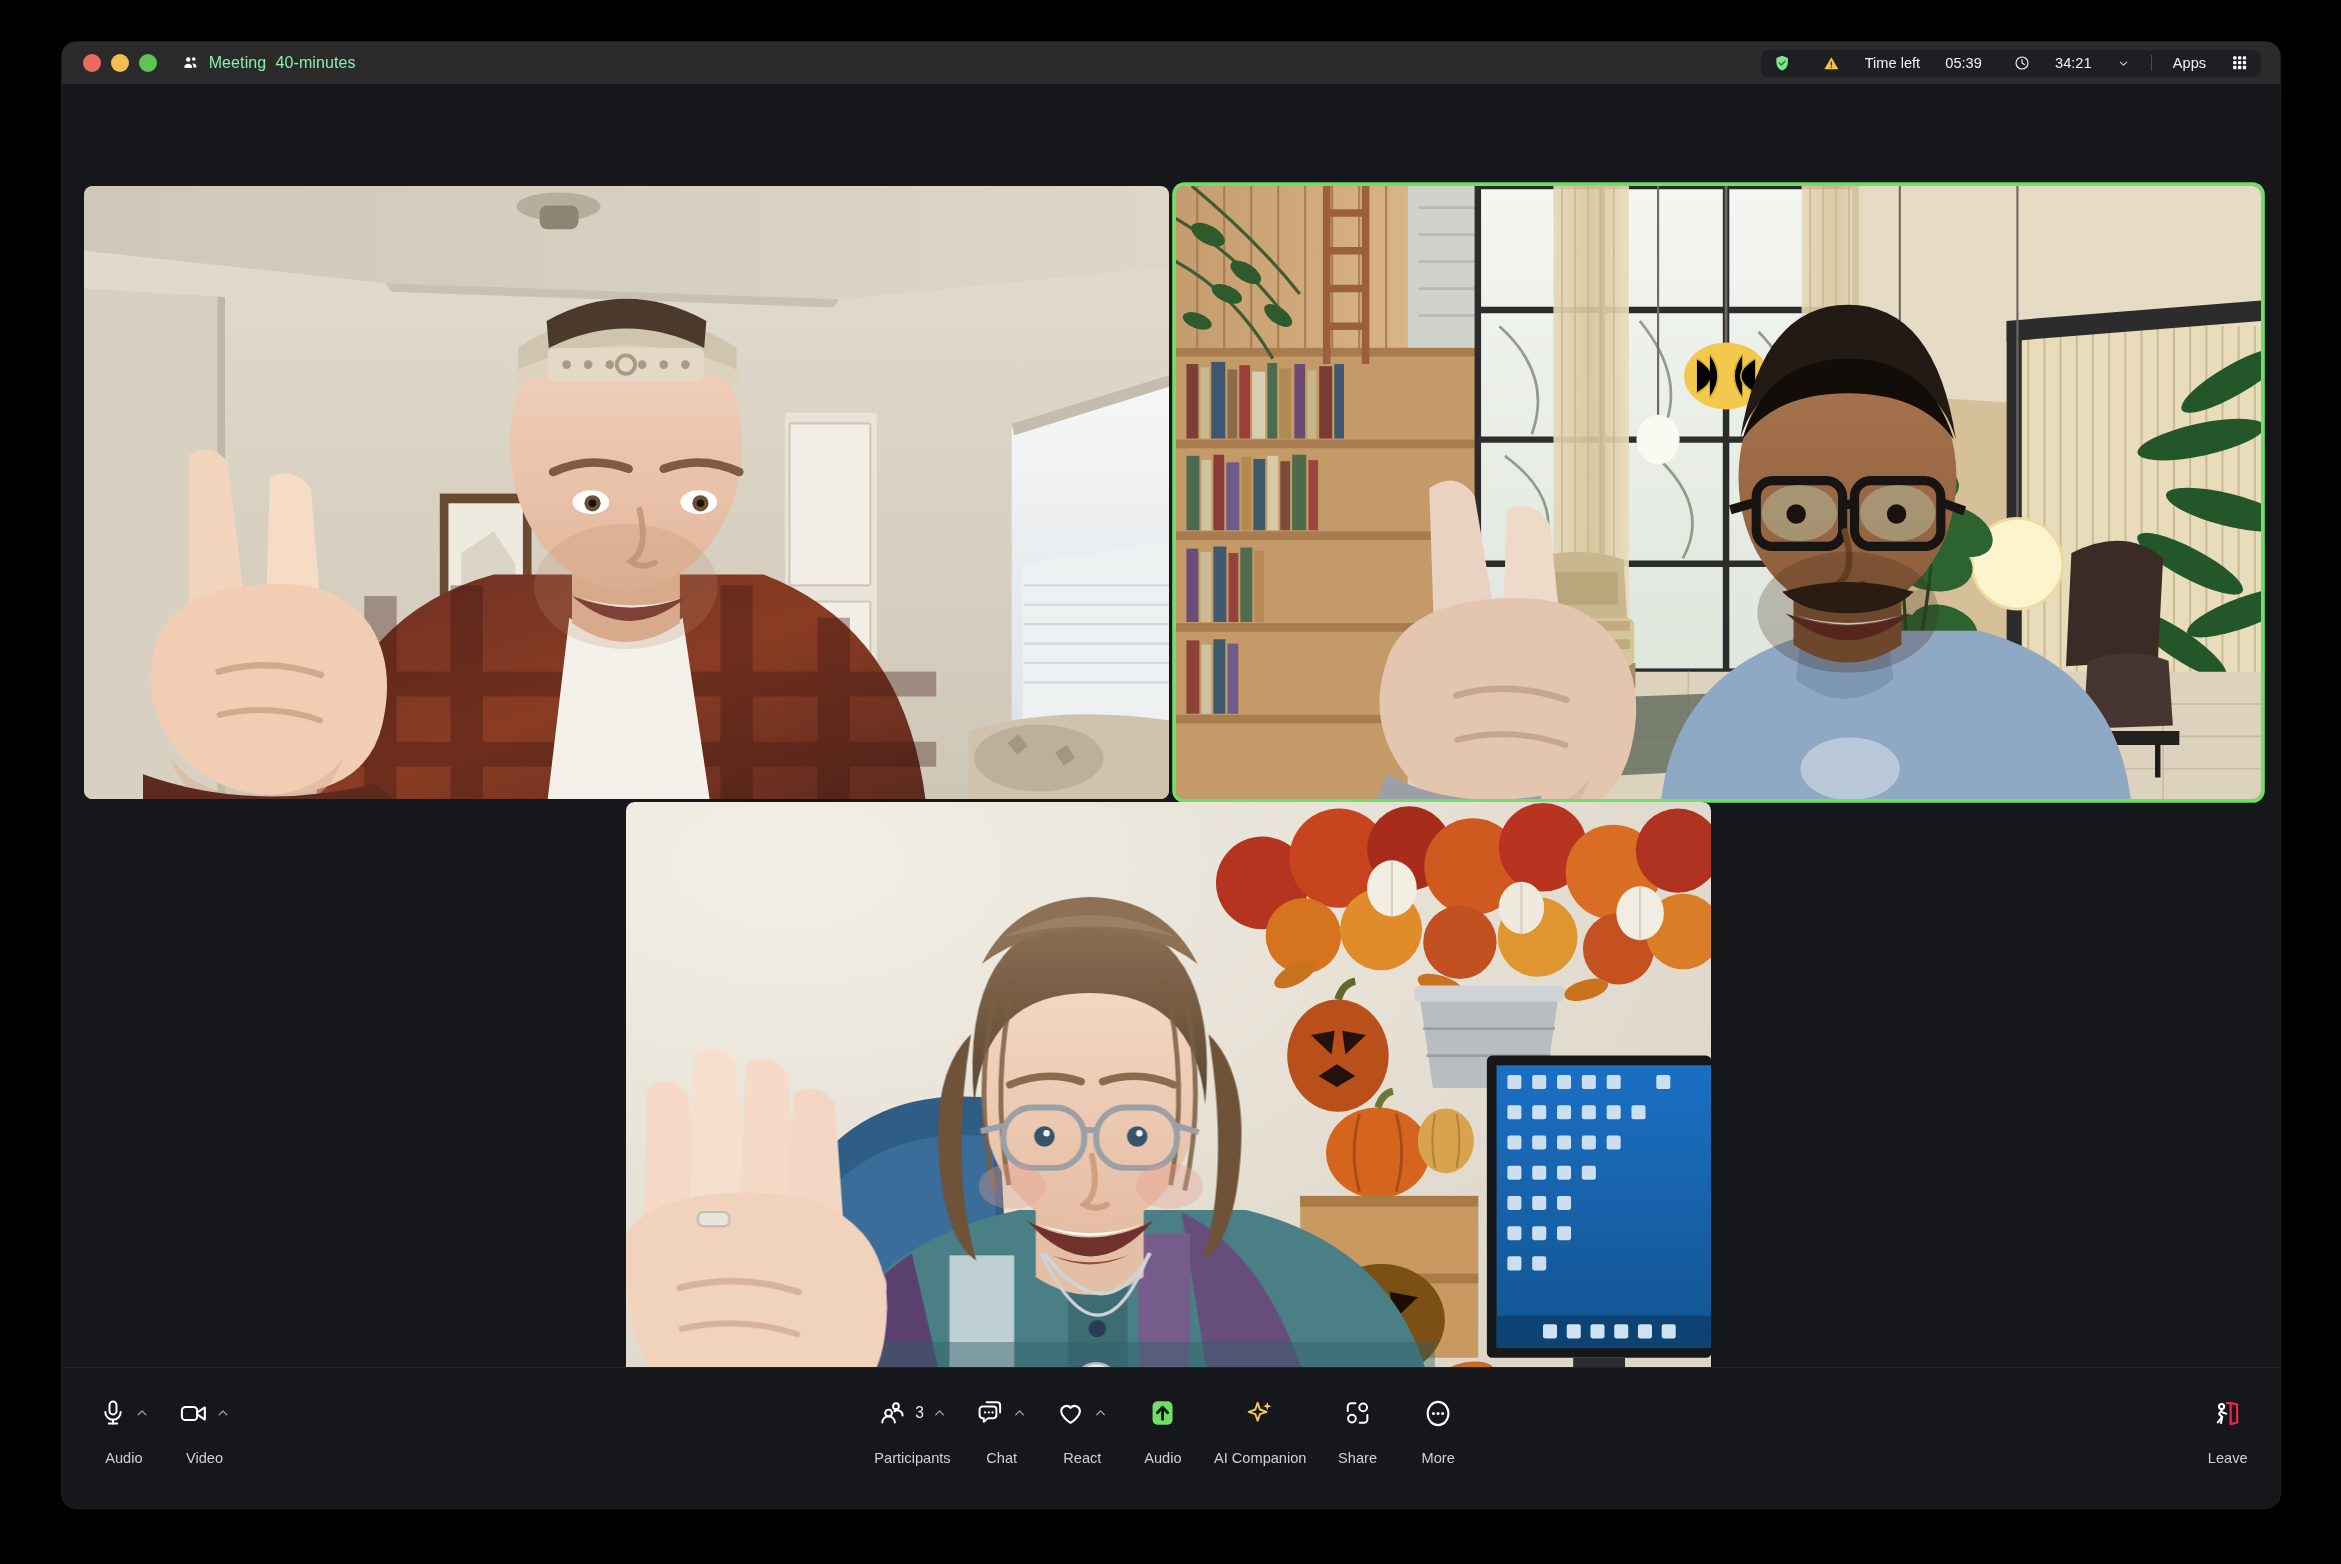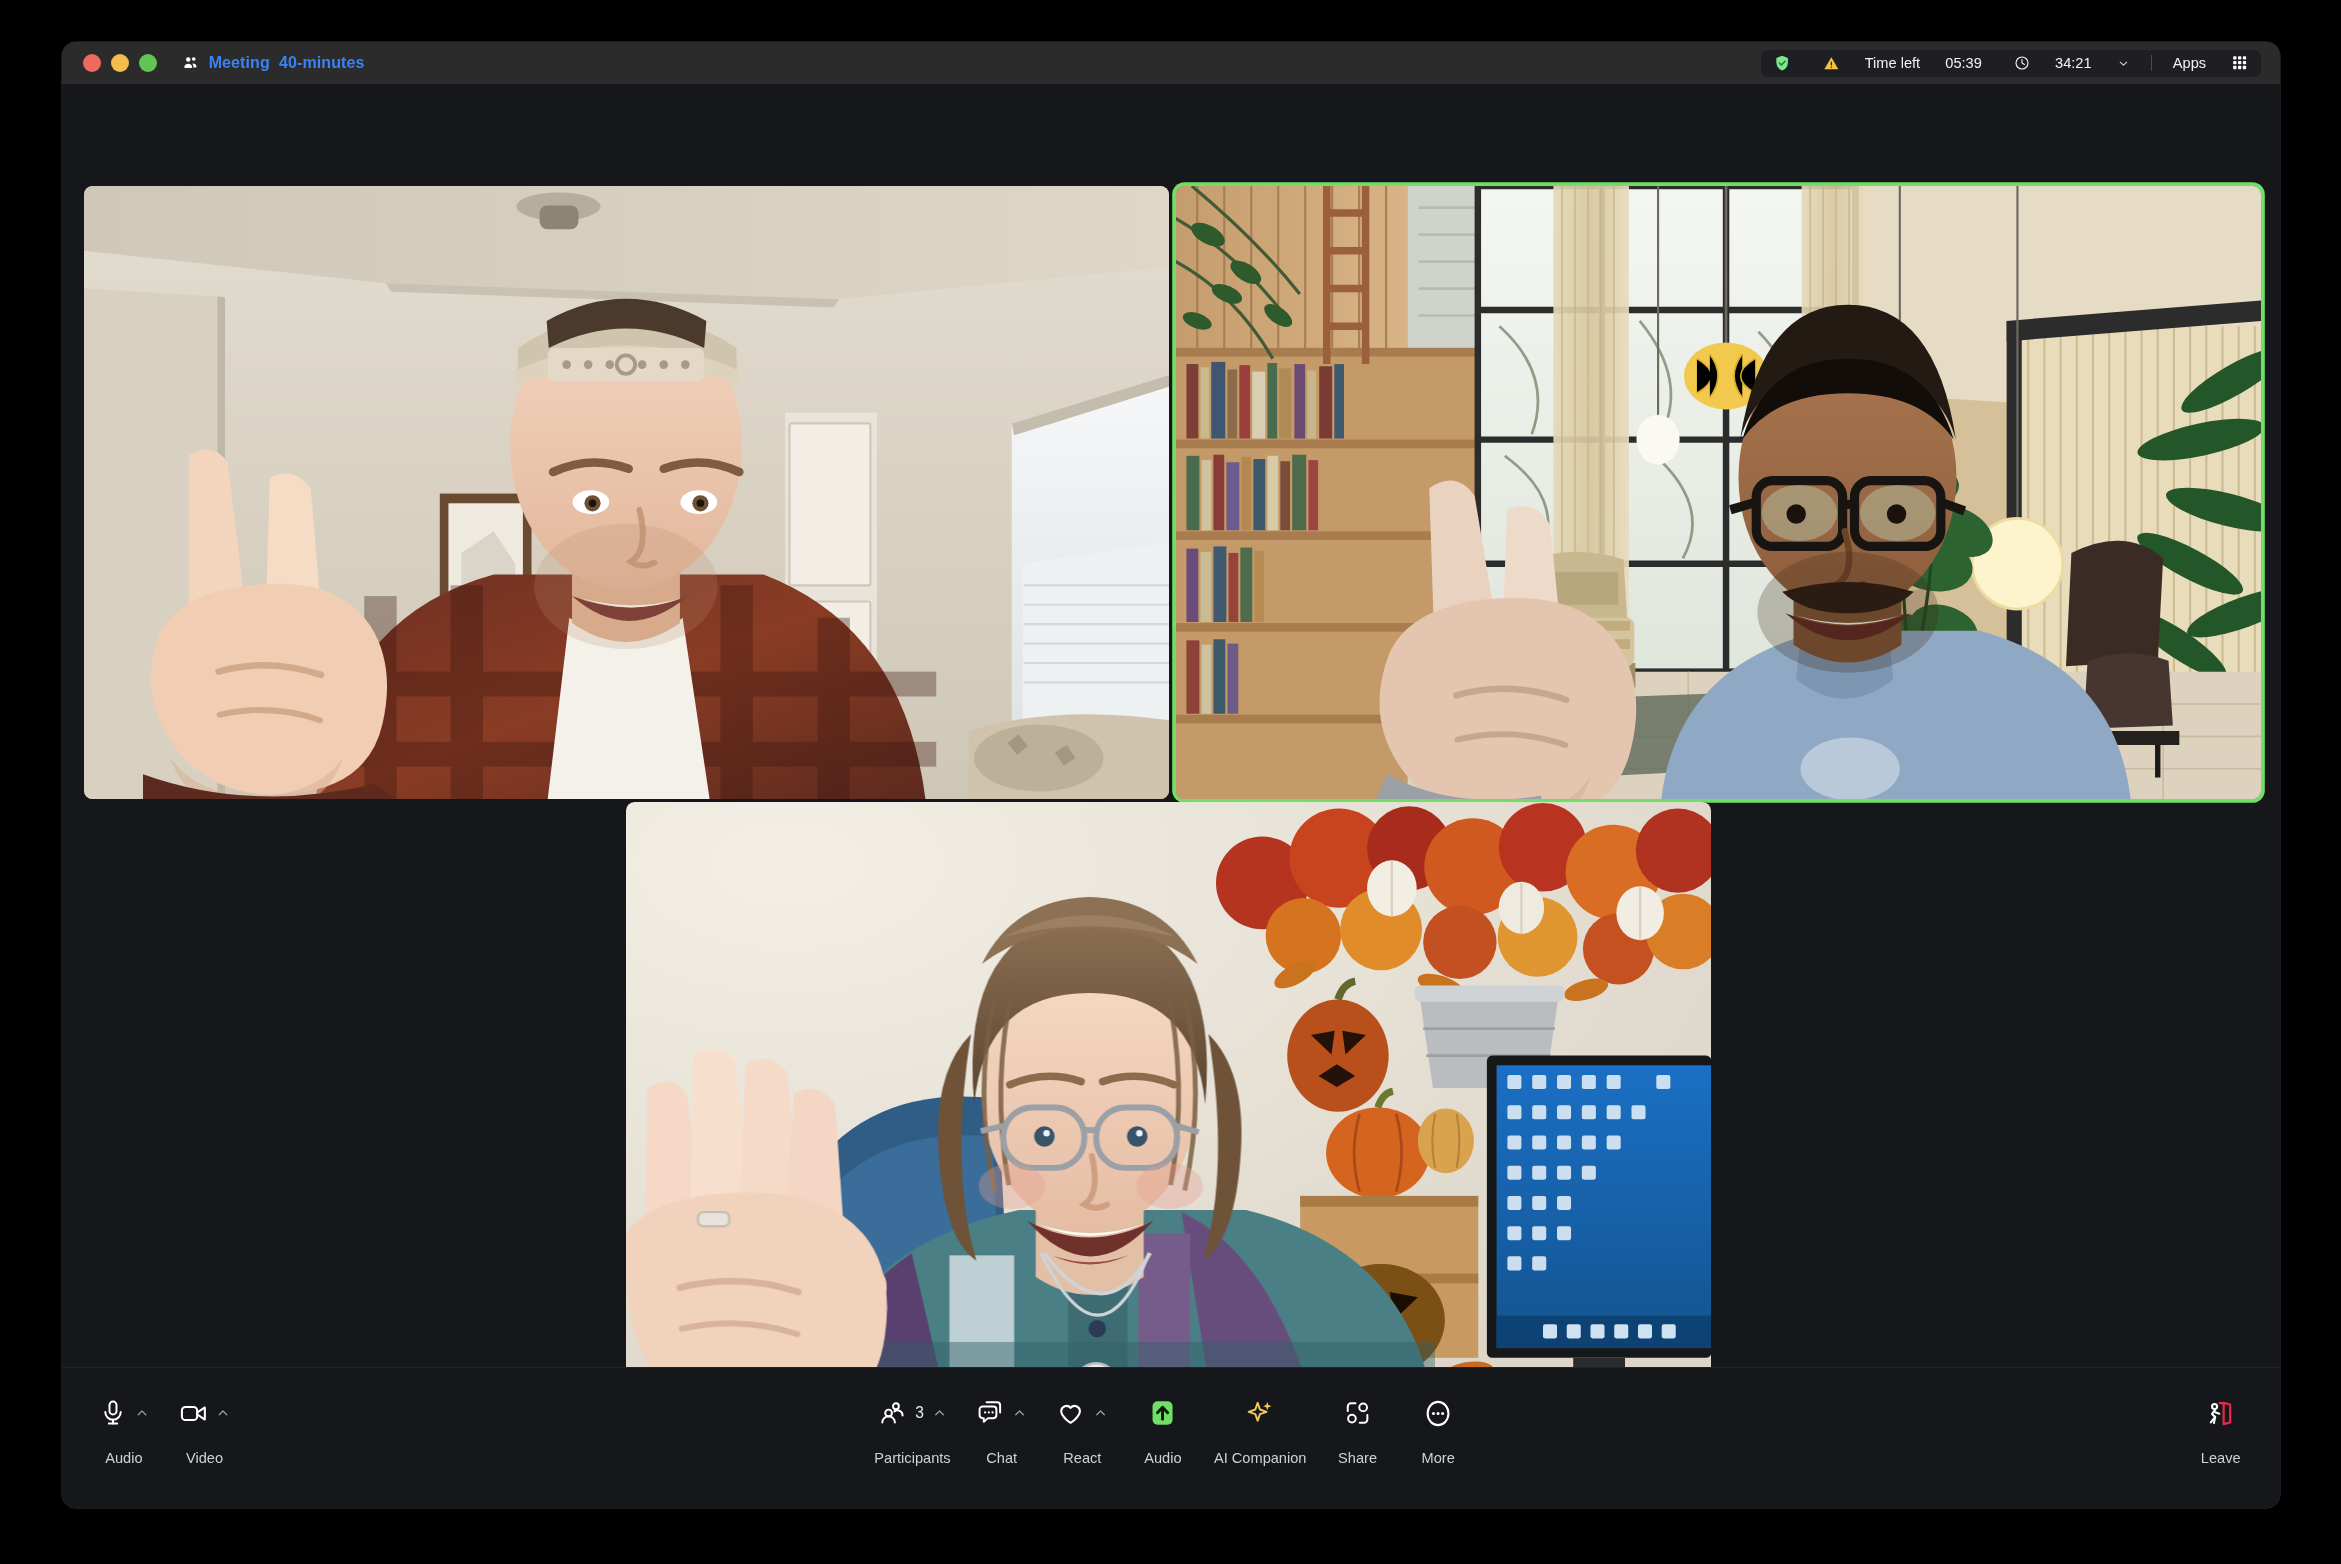--- a/index.html
+++ b/index.html
@@ -18,21 +18,21 @@
     background:#2b2b2b;display:flex;align-items:center;
   }
   .traffic-lights{display:flex;align-items:center;gap:10.2px;margin-left:21px;}
   .tl{width:18px;height:18px;border-radius:50%;display:block;}
   .tl.red{background:#ed6a5e;}
   .tl.amber{background:#f5bd4f;}
   .tl.green{background:#61c554;}
 
   .title-group{display:flex;align-items:center;gap:8px;margin-left:25px;}
   .title-text{display:flex;align-items:baseline;gap:9.2px;}
-  .title-text span{color:#3b82f6;font-size:16px;font-weight:bold;letter-spacing:0.1px;}
+  .title-text span{color:#86efac;font-size:16px;font-weight:normal;letter-spacing:0.1px;}
 
   
   #status-pill{
     position:absolute;right:19.4px;top:7.6px;height:27px;
     background:#1e1f22;border-radius:7px;
     display:flex;align-items:center;gap:8px;padding:0 12px;
   }
   #status-pill .seg{display:flex;align-items:center;gap:6.5px;}
   #status-pill .txt{color:#f2f2f2;font-size:14.6px;white-space:nowrap;}
   #status-pill .gap{width:16px;}
@@ -45,21 +45,21 @@
   .tile.active{box-shadow:0 0 0 3.8px #6fdf66;}
   .tile-inner{position:absolute;inset:0;overflow:hidden;}
 
   
   #toolbar{
     position:absolute;left:0;bottom:0;width:100%;height:140px;
     background:#16171a;border-top:0.5px solid #232427;
   }
   .tb-left{position:absolute;left:21.6px;top:25px;display:flex;align-items:flex-start;}
   .tb-center{position:absolute;left:50%;transform:translateX(-50%);top:25px;display:flex;align-items:flex-start;}
-  .tb-right{position:absolute;right:19px;top:25px;display:flex;align-items:flex-end;}
+  .tb-right{position:absolute;right:12px;top:25px;display:flex;align-items:flex-end;}
 
   .tb-item{display:flex;flex-direction:column;align-items:center;width:auto;min-width:59px;padding:0 10.8px;cursor:pointer;}
   .tb-icon-row{height:40px;display:flex;align-items:center;justify-content:center;gap:3.2px;}
   .tb-label{color:#cfd1d4;font-size:14.6px;margin-top:17px;white-space:nowrap;}
   .caret{display:inline-block;margin-left:5.4px;}
   .count-badge{color:#e8eaec;font-size:15.6px;margin-left:5.4px;}
 
   svg{display:block;}
 </style>
 </head>

